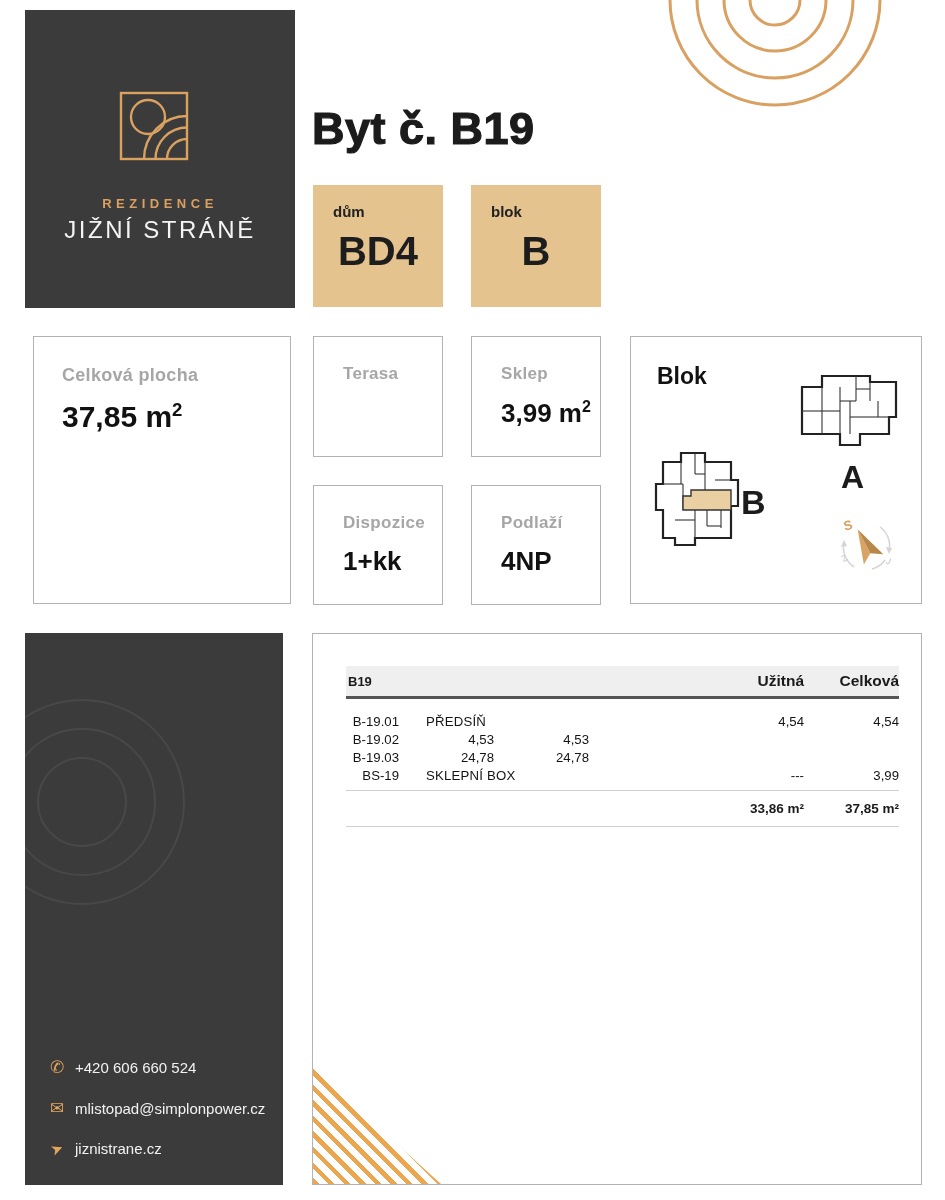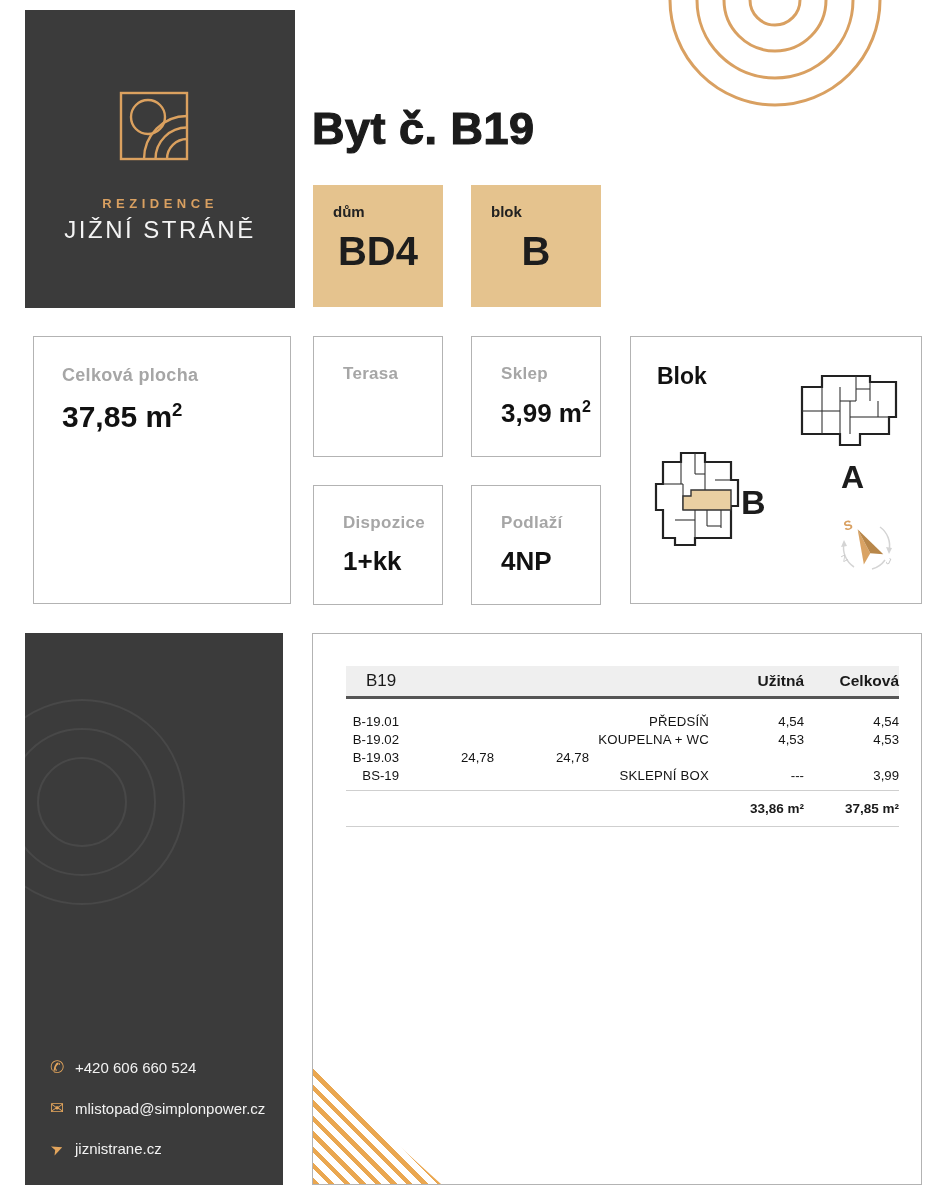--- a/index.html
+++ b/index.html
@@ -60,26 +60,26 @@
   .c-icon{position:absolute;left:20px;top:0;width:24px;color:#e3a55c;
     font-family:"DejaVu Sans", sans-serif;font-size:17px;text-align:center;}
   #row-web .c-icon{transform:rotate(-22deg);font-size:15px;top:2px;}
   .c-text{position:absolute;left:50px;top:2px;color:#f2f2f2;font-size:15px;white-space:nowrap;}
 
   
   #table-panel{left:312px;top:633px;width:610px;height:552px;border:1px solid #b3b3b3;
     background:#fff;box-sizing:border-box;}
   #rooms{left:33px;top:32px;width:553px;}
   .t-head{height:30px;background:#efefef;display:flex;align-items:center;border-bottom:3px solid #555;}
-  .h-unit{flex:1;padding-left:20px;font-size:17px;font-weight:400;}
+  .h-unit{flex:1;padding-left:2px;font-size:13px;font-weight:700;}
   .h-col{width:95px;text-align:right;font-size:15.5px;font-weight:700;}
   .t-rows{padding-top:14px;}
   .t-row{display:flex;font-size:13.2px;line-height:18px;color:#141414;}
   .c-code{width:53px;text-align:right;}
-  .c-name{flex:1;padding-left:27px;letter-spacing:0.2px;text-align:right;}
+  .c-name{flex:1;padding-left:27px;letter-spacing:0.2px;}
   .c-usable,.c-total{width:95px;text-align:right;}
   .t-div{border-top:1px solid #cfcfcf;margin-top:5px;}
   .t-totals{display:flex;margin-top:10px;font-size:13.5px;font-weight:700;align-items:flex-end;}
   .t-totals .spacer{flex:1;}
   .t-div2{border-top:1px solid #cfcfcf;margin-top:10px;}
 
   
   #stripes{left:0;bottom:0;width:128px;height:116px;
     clip-path:polygon(0 0,100% 100%,0 100%);
     background:repeating-linear-gradient(45deg,#eaa750 0px,#eaa750 4.5px,rgba(0,0,0,0) 4.5px,rgba(0,0,0,0) 11px);}
@@ -232,21 +232,20 @@
     </div>
     <div class="t-rows">
       <div class="t-row">
         <span class="c-code">B-19.01</span>
         <span class="c-name">PŘEDSÍŇ</span>
         <span class="c-usable">4,54</span>
         <span class="c-total">4,54</span>
       </div>
       <div class="t-row">
         <span class="c-code">B-19.02</span>
-        <span class="c-name">KOUPELNA + WC</span>
         <span class="c-usable">4,53</span>
         <span class="c-total">4,53</span>
       </div>
       <div class="t-row">
         <span class="c-code">B-19.03</span>
         <span class="c-usable">24,78</span>
         <span class="c-total">24,78</span>
       </div>
       <div class="t-row">
         <span class="c-code">BS-19</span>

